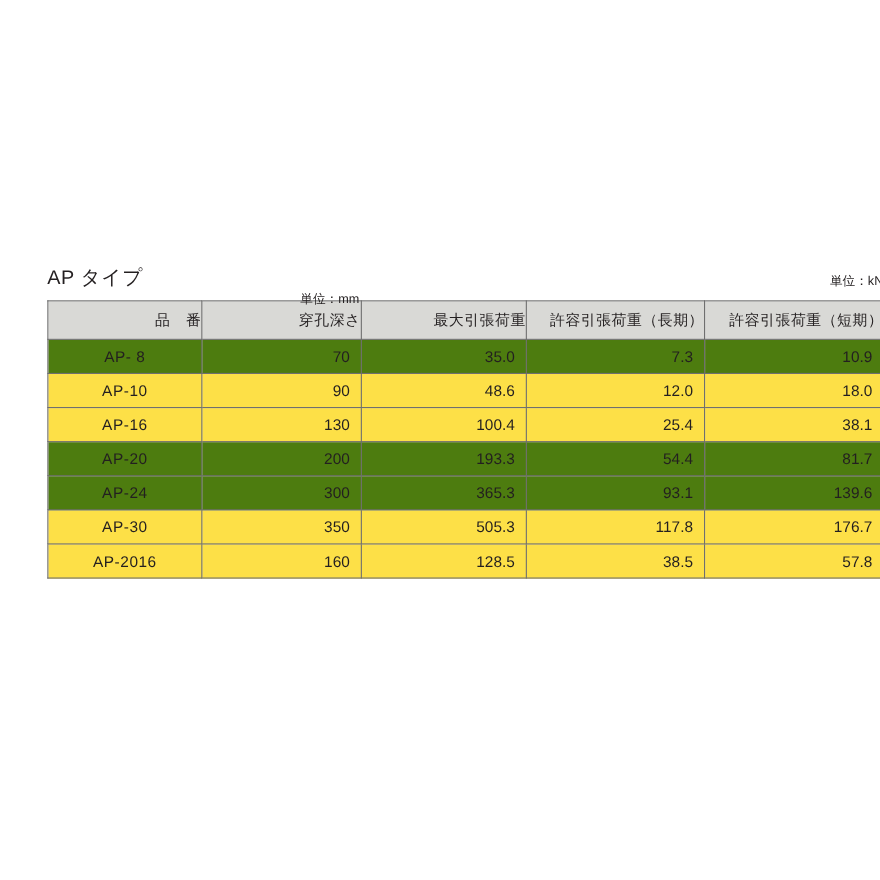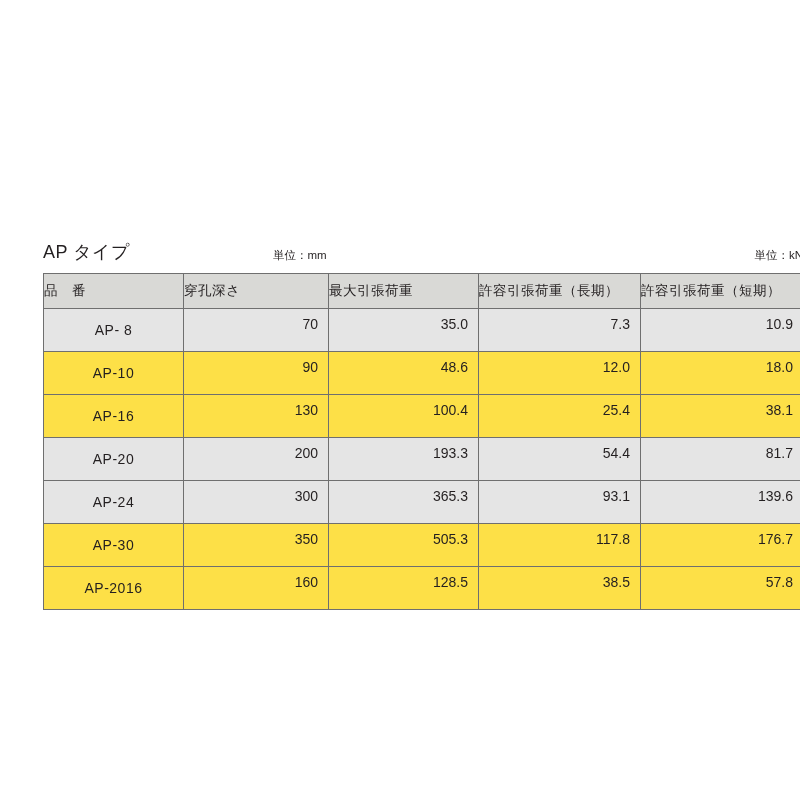--- a/index.html
+++ b/index.html
@@ -35,21 +35,21 @@
     left: 0;
     top: 0;
     font-size: 18px;
     letter-spacing: 0.5px;
     color: #231f20;
     white-space: nowrap;
   }
   .unit-mm {
     position: absolute;
     left: 230px;
-    top: 8px;
+    top: 24px;
     font-size: 11.5px;
     color: #231f20;
     white-space: nowrap;
     text-align: right;
   }
   .unit-kn {
     position: absolute;
     right: 0;
     top: 8px;
     font-size: 11.5px;
@@ -64,36 +64,36 @@
   }
   table.spec col.c0 { width: 140px; }
   table.spec col.c1 { width: 145px; }
   table.spec col.c2 { width: 150px; }
   table.spec col.c3 { width: 162px; }
   table.spec col.c4 { width: 163px; }
 
   table.spec th, table.spec td {
     border: 1px solid #6f6f6f;
     height: 30px;
-    padding: 0 10px 12px 0;
+    padding: 0 10px 0 0;
     font-size: 14px;
     font-weight: normal;
     color: #231f20;
   }
   table.spec thead th {
     background: #d9d9d6;
-    text-align: left;
+    text-align: right;
     padding: 0;
     font-size: 13.5px;
     letter-spacing: 0.5px;
     height: 34px;
   }
   table.spec tbody td {
     text-align: right;
-    background: #e5e5e5;
+    background: #4d7c0f;
   }
   table.spec tbody td.model {
     text-align: center;
     padding: 0;
     letter-spacing: 0.5px;
   }
   table.spec tbody tr.alt td {
     background: #fde047;
   }
 </style>

